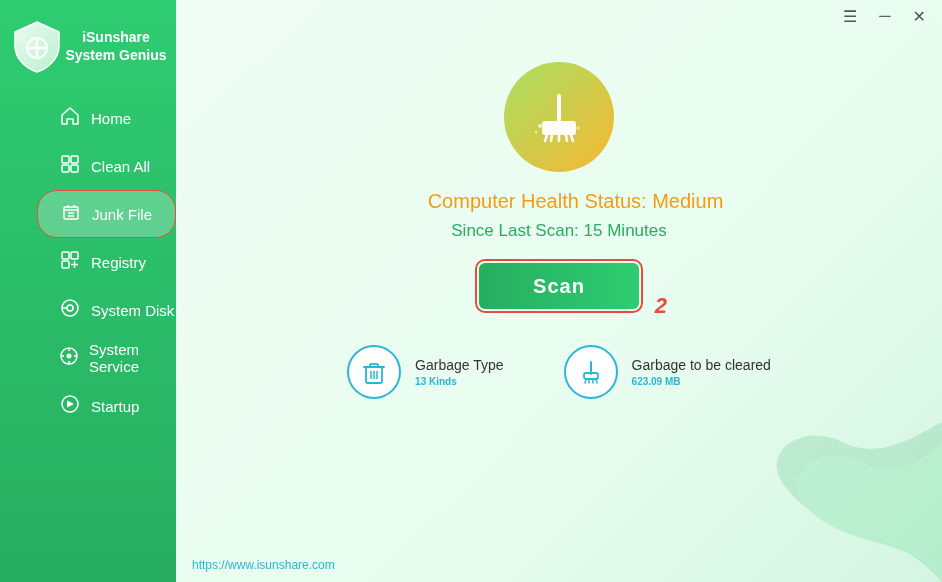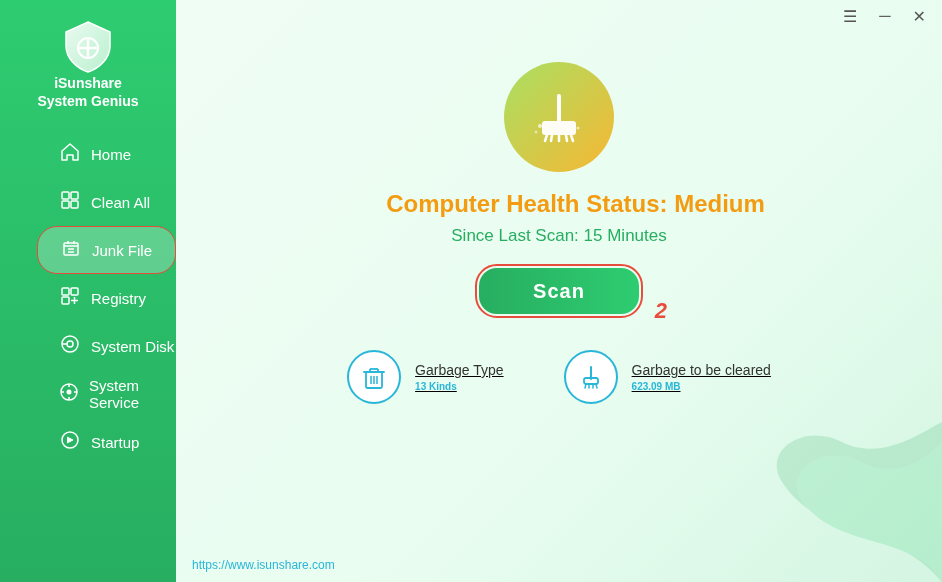--- a/index.html
+++ b/index.html
@@ -12,21 +12,21 @@
       background: linear-gradient(180deg, #2ecc71 0%, #27ae60 100%);
       display: flex;
       flex-direction: column;
       align-items: center;
       flex-shrink: 0;
     }
     .sidebar-logo {
       margin-top: 18px;
       margin-bottom: 8px;
       display: flex;
-      flex-direction: column;
+      flex-direction: row;
       align-items: center;
     }
     .app-title {
       color: white;
       font-size: 14px;
       font-weight: 600;
       text-align: center;
       line-height: 1.3;
     }
     .sidebar-nav {
@@ -101,22 +101,22 @@
       align-items: center;
       justify-content: center;
       margin-bottom: 18px;
     }
     .broom-svg {
       width: 62px;
       height: 62px;
     }
 
     .health-status {
-      font-size: 24px;
-      font-weight: 700;
+      font-size: 20px;
+      font-weight: 400;
       color: #f39c12;
       margin-bottom: 8px;
       margin-left: 33px;
     }
     .last-scan {
       font-size: 17px;
       color: #27ae60;
       font-weight: 500;
       margin-bottom: 22px;
     }
@@ -124,21 +124,21 @@
     
     .scan-btn-wrapper {
       position: relative;
       margin-bottom: 32px;
     }
     .scan-btn {
       width: 160px;
       height: 46px;
       background: linear-gradient(90deg, #27ae60, #2ecc71);
       border: none;
-      border-radius: 18px;
+      border-radius: 6px;
       color: white;
       font-size: 20px;
       font-weight: 600;
       cursor: pointer;
       letter-spacing: 1px;
       outline: 2.5px solid #e74c3c;
       outline-offset: 2px;
     }
     .badge-2 {
       position: absolute;
@@ -149,21 +149,20 @@
       font-weight: 700;
       font-style: italic;
     }
 
     
     .stats-row {
       display: flex;
       gap: 60px;
       align-items: flex-start;
       margin-top: 4px;
-      text-decoration: underline;
     }
     .stat-item {
       display: flex;
       align-items: center;
       gap: 14px;
     }
     .stat-icon-circle {
       width: 54px;
       height: 54px;
       border-radius: 50%;

